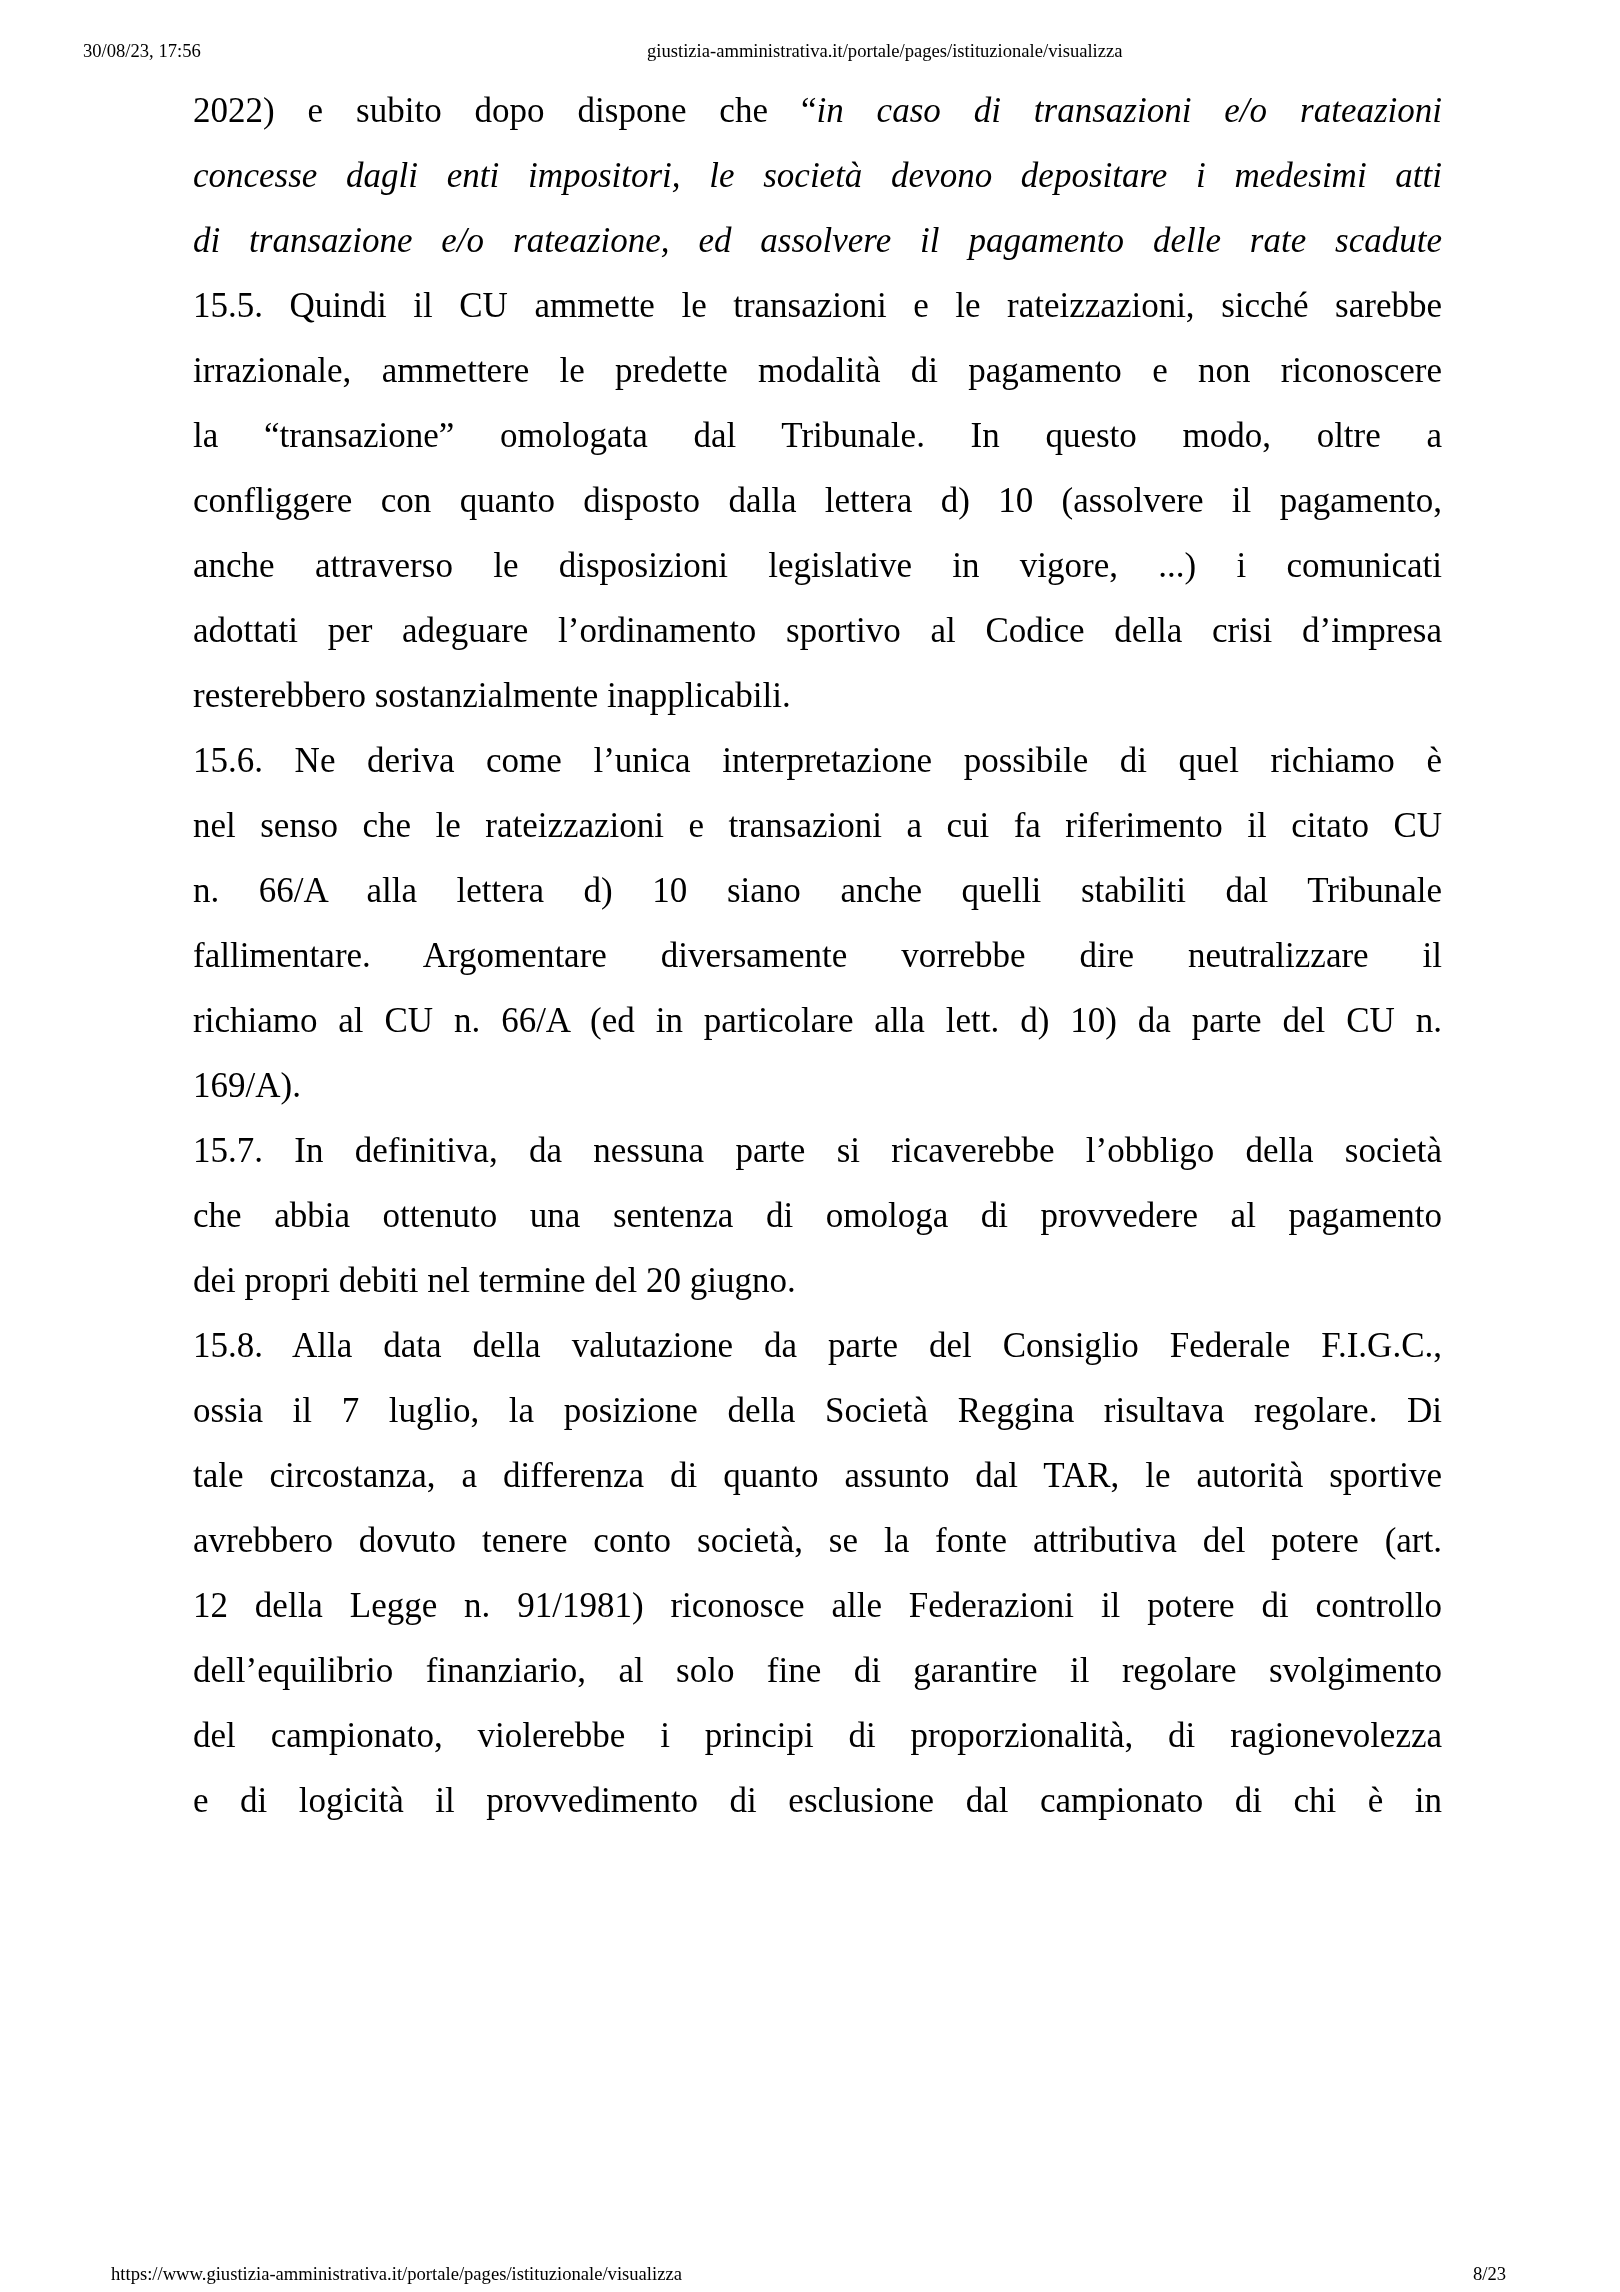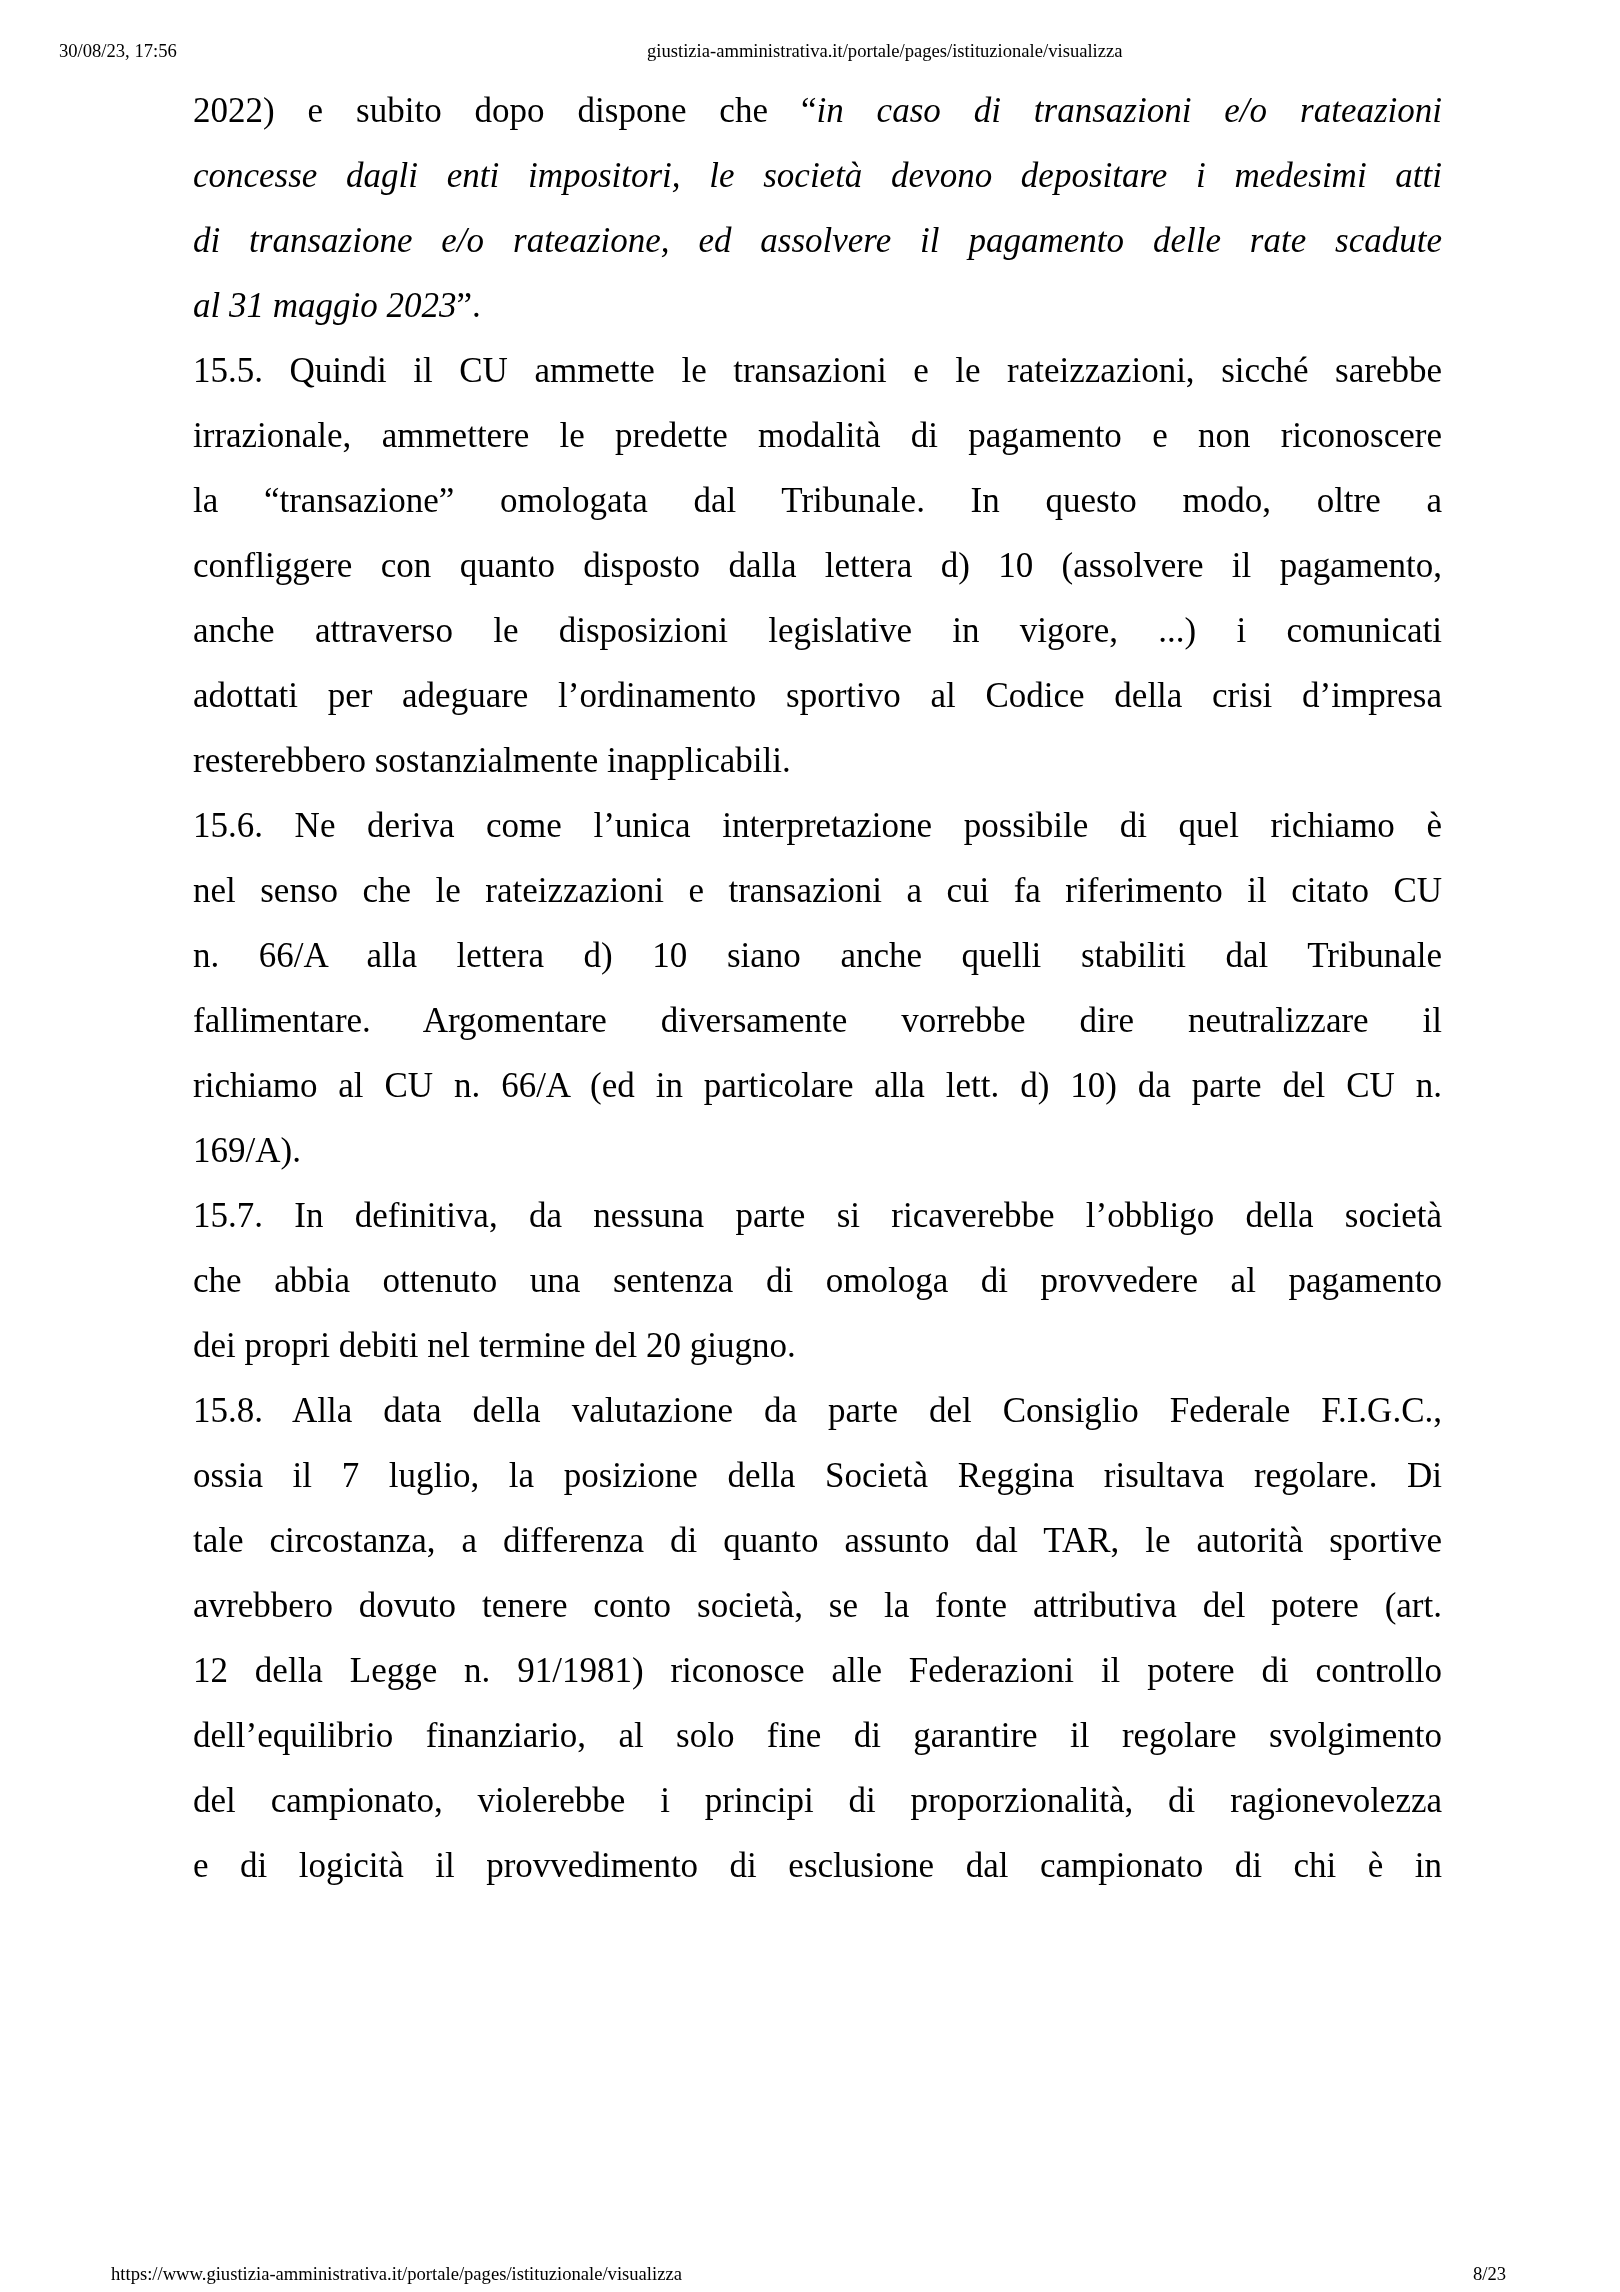--- a/index.html
+++ b/index.html
@@ -1,38 +1,37 @@
 <!DOCTYPE html>
 <html><head>
 <meta charset="utf-8">
 <style>
   html, body { margin: 0; padding: 0; background: #ffffff; }
   body { width: 1620px; height: 2293px; position: relative; overflow: hidden; color: #000; }
   .hdr { position: absolute; top: 39px; font-family: "Liberation Serif", serif; font-size: 18.6px; line-height: 23.5px; white-space: nowrap; }
-  .hdr-left { left: 59px; }
+  .hdr-left { left: 83px; }
   .hdr-center { left: 647px; }
   .ftr { position: absolute; top: 2262px; font-family: "Liberation Serif", serif; font-size: 18.6px; line-height: 23.5px; white-space: nowrap; margin-left: 44px; }
   .ftr-left { left: 67px; }
   .ftr-right { right: 114px; }
   .body-text { position: absolute; left: 193px; width: 1249px; top: 78px; font-family: "Liberation Serif", serif; font-size: 35px; }
   .line { height: 65px; line-height: 65px; text-align: justify; text-align-last: justify; white-space: nowrap; overflow: visible; }
   .line.last { text-align-last: left; }
   .line span.it { font-style: italic; }
 </style>
 </head>
 <body>
 
 <div class="hdr hdr-left">30/08/23, 17:56</div>
 <div class="hdr hdr-center">giustizia-amministrativa.it/portale/pages/istituzionale/visualizza</div>
 
 <div class="body-text" id="body-text">
     <div class="line"><span>2022) e subito dopo dispone che “</span><span class="it">in caso di transazioni e/o rateazioni</span></div>
     <div class="line"><span class="it">concesse dagli enti impositori, le società devono depositare i medesimi atti</span></div>
     <div class="line"><span class="it">di transazione e/o rateazione, ed assolvere il pagamento delle rate scadute</span></div>
-    <div class="line last"><span class="it">al 31 maggio 2023</span><span>”.</span></div>
     <div class="line"><span>15.5. Quindi il CU ammette le transazioni e le rateizzazioni, sicché sarebbe</span></div>
     <div class="line"><span>irrazionale, ammettere le predette modalità di pagamento e non riconoscere</span></div>
     <div class="line"><span>la “transazione” omologata dal Tribunale. In questo modo, oltre a</span></div>
     <div class="line"><span>confliggere con quanto disposto dalla lettera d) 10 (assolvere il pagamento,</span></div>
     <div class="line"><span>anche attraverso le disposizioni legislative in vigore, ...) i comunicati</span></div>
     <div class="line"><span>adottati per adeguare l’ordinamento sportivo al Codice della crisi d’impresa</span></div>
     <div class="line last"><span>resterebbero sostanzialmente inapplicabili.</span></div>
     <div class="line"><span>15.6. Ne deriva come l’unica interpretazione possibile di quel richiamo è</span></div>
     <div class="line"><span>nel senso che le rateizzazioni e transazioni a cui fa riferimento il citato CU</span></div>
     <div class="line"><span>n. 66/A alla lettera d) 10 siano anche quelli stabiliti dal Tribunale</span></div>

